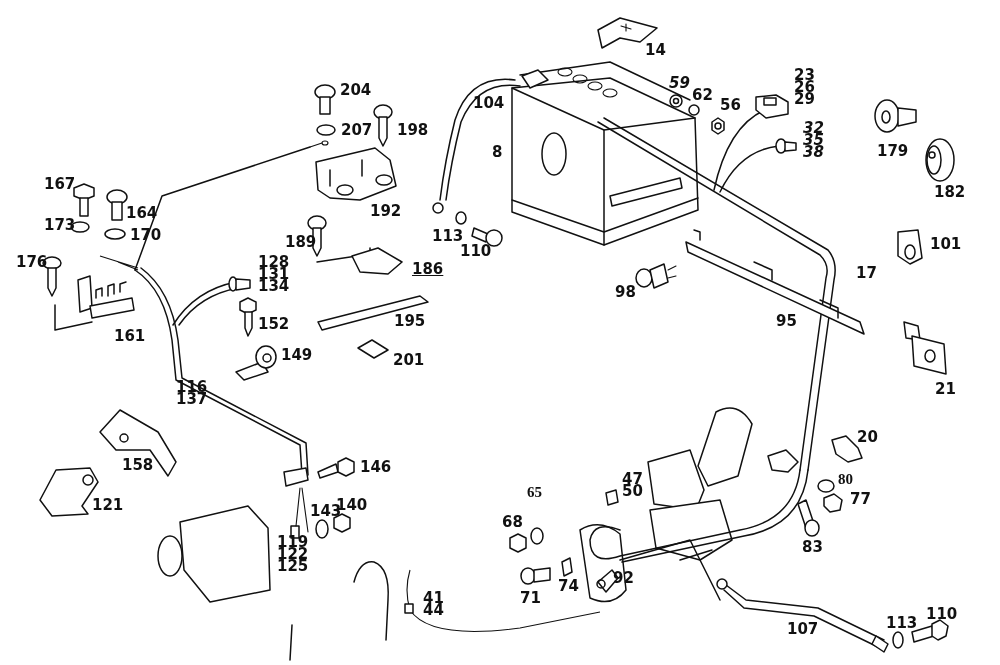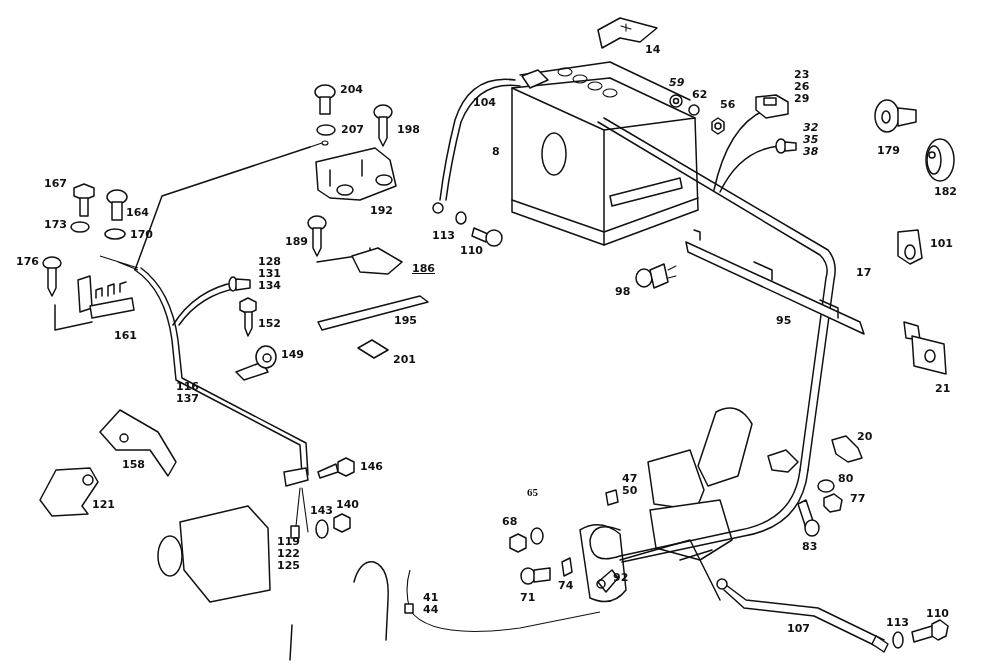--- a/index.html
+++ b/index.html
@@ -2,21 +2,21 @@
 <html><head>
 <meta charset="utf-8">
 <style>
   html, body { margin: 0; padding: 0; background: #ffffff; }
   #canvas { position: relative; width: 1000px; height: 665px; overflow: hidden; background: #ffffff; }
   svg#drawing { position: absolute; left: 0; top: 0; }
   .lbl {
     position: absolute;
     font-family: "DejaVu Sans", sans-serif;
     font-weight: bold;
-    font-size: 11px;
+    font-size: 15px;
     line-height: 12px;
     color: #111111;
     white-space: pre;
     cursor: pointer;
   }
   svg .p { fill: #ffffff; stroke: #111111; stroke-width: 1.5; stroke-linejoin: round; stroke-linecap: round; }
   svg .n { fill: none; stroke: #111111; stroke-width: 1.5; stroke-linejoin: round; stroke-linecap: round; }
   svg .t { fill: none; stroke: #111111; stroke-width: 1.1; stroke-linecap: round; }
   svg .w { fill: none; stroke: #111111; stroke-width: 1.1; }
 </style>
@@ -317,21 +317,21 @@
 <div class="lbl" style="left:622px;top:473px;">47
 50</div>
 <div class="lbl" style="left:720px;top:99px;">56</div>
 <div class="lbl" style="left:669px;top:77px;font-style:italic;">59</div>
 <div class="lbl" style="left:692px;top:89px;">62</div>
 <div class="lbl" style="left:527px;top:486px;font-family:Liberation Serif, serif;">65</div>
 <div class="lbl" style="left:502px;top:516px;">68</div>
 <div class="lbl" style="left:520px;top:592px;">71</div>
 <div class="lbl" style="left:558px;top:580px;">74</div>
 <div class="lbl" style="left:850px;top:477px;margin-top:16px;">77</div>
-<div class="lbl" style="left:838px;top:473px;">80</div>
+<div class="lbl" style="left:838px;top:473px;font-family:Liberation Serif, serif;">80</div>
 <div class="lbl" style="left:802px;top:541px;">83</div>
 <div class="lbl" style="left:613px;top:572px;">92</div>
 <div class="lbl" style="left:776px;top:315px;">95</div>
 <div class="lbl" style="left:615px;top:286px;">98</div>
 <div class="lbl" style="left:930px;top:238px;">101</div>
 <div class="lbl" style="left:473px;top:97px;">104</div>
 <div class="lbl" style="left:787px;top:623px;">107</div>
 <div class="lbl" style="left:460px;top:245px;">110</div>
 <div class="lbl" style="left:432px;top:230px;">113</div>
 <div class="lbl" style="left:926px;top:608px;">110</div>

